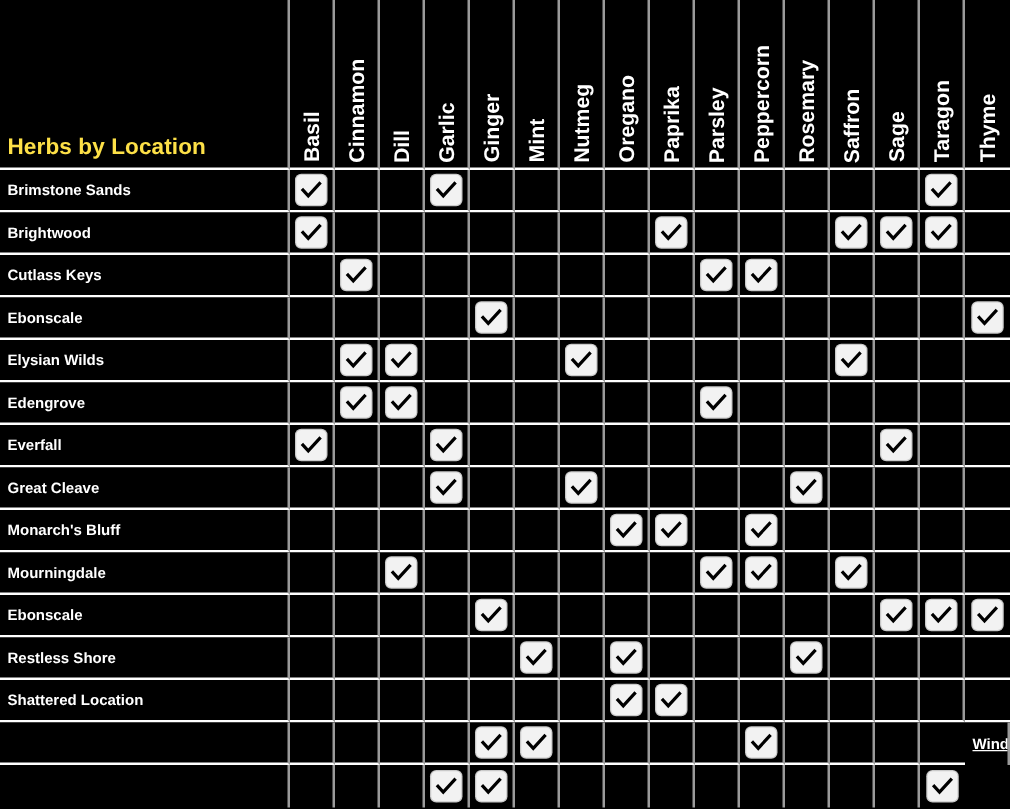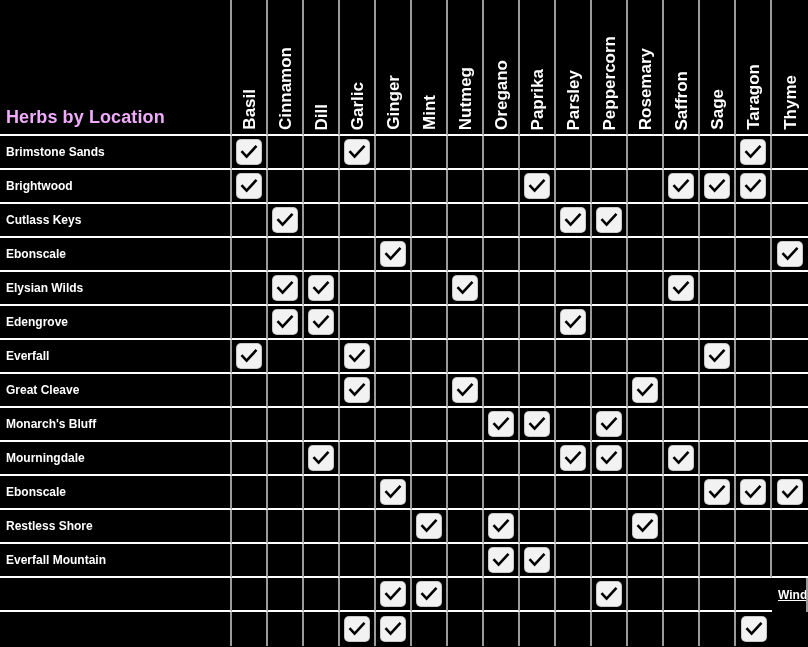--- a/index.html
+++ b/index.html
@@ -31,21 +31,21 @@
     padding: 0 0 6px 6px;
     border-right: 2px solid #9a9a9a;
     border-bottom: 2px solid #ffffff;
     background: #000000;
     box-sizing: border-box;
     overflow: hidden;
   }
   .corner .corner-label {
     font-size: 18px;
     font-weight: bold;
-    color: #f0abfc;
+    color: #fde047;
     white-space: nowrap;
     letter-spacing: 0.1px;
   }
   .colhead {
     display: flex;
     align-items: flex-end;
     justify-content: center;
     padding-bottom: 4px;
     box-sizing: border-box;
     overflow: hidden;
@@ -624,21 +624,21 @@
         <svg viewBox="0 0 20 20" aria-hidden="true">
           <path d="M3.4 10.1 L7.6 14.6 L16.6 4.9" fill="none" stroke="#000000" stroke-width="2.6" stroke-linecap="square" stroke-linejoin="miter"></path>
         </svg>
       </span>
     </div>
     <div class="datacell"></div>
     <div class="datacell"></div>
     <div class="datacell"></div>
     <div class="datacell lastcol"></div>
     <div class="rowlabel">
-      <span>Everfall Mountain</span>
+      <span>Shattered Location</span>
     </div>
     <div class="datacell"></div>
     <div class="datacell"></div>
     <div class="datacell"></div>
     <div class="datacell"></div>
     <div class="datacell"></div>
     <div class="datacell"></div>
     <div class="datacell"></div>
     <div class="datacell">
       <span class="cb">

